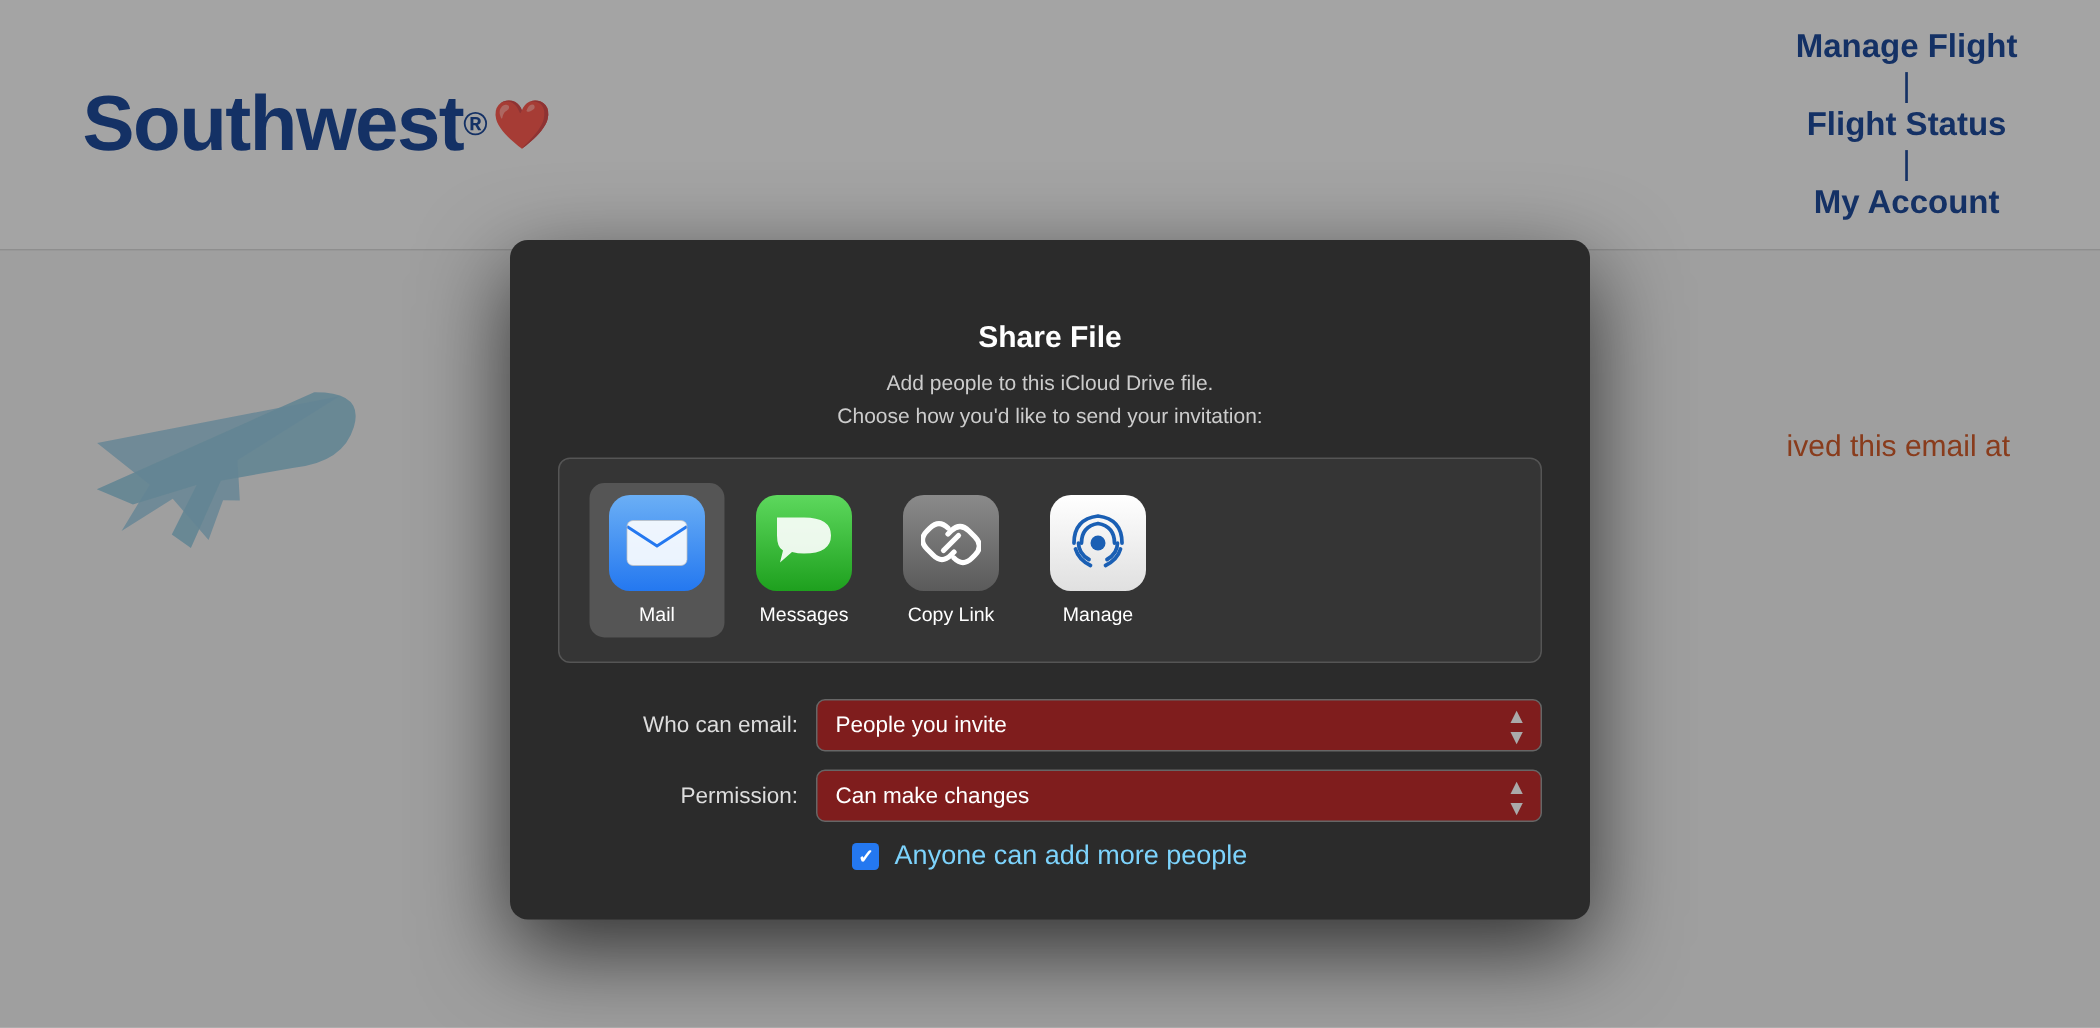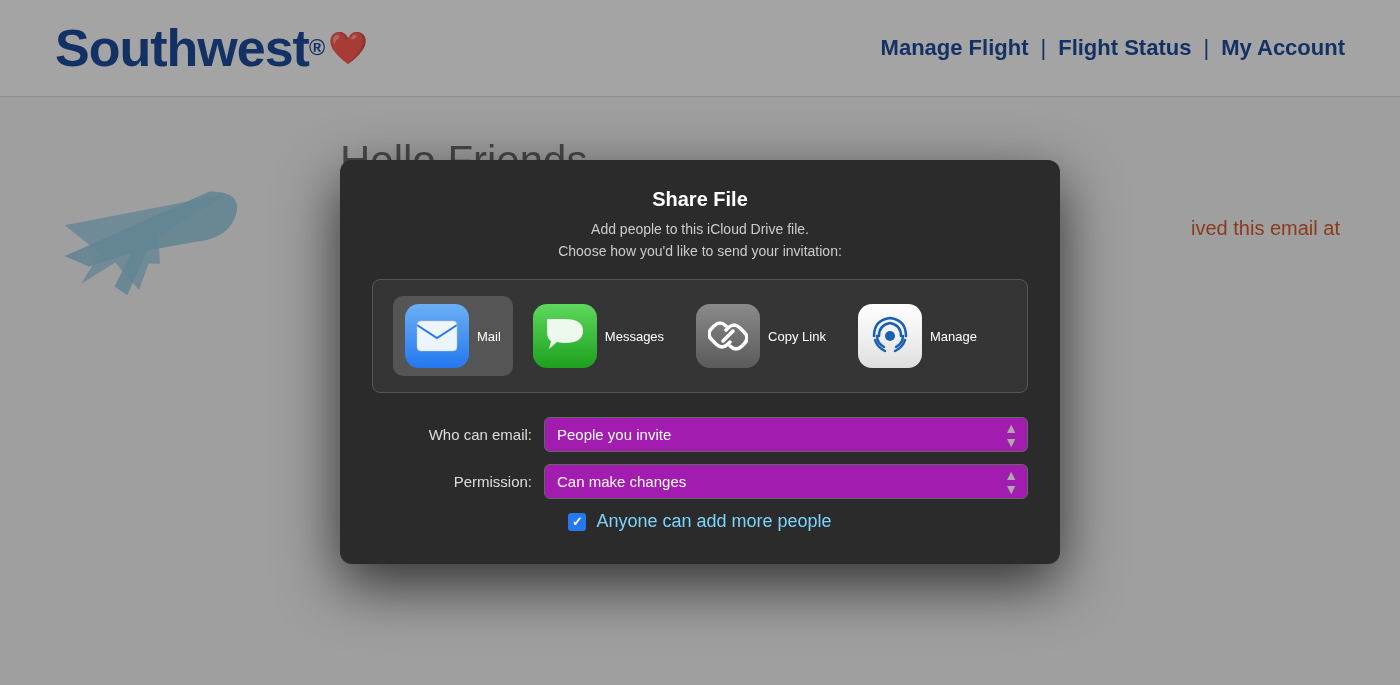--- a/index.html
+++ b/index.html
@@ -50,20 +50,21 @@
       font-size: 32px;
     }
 
     .sw-nav {
       display: flex;
       align-items: center;
       gap: 0;
       font-size: 22px;
       font-weight: 600;
       color: #003087;
+      flex-direction: column;
     }
 
     .sw-nav a {
       color: #003087;
       text-decoration: none;
       font-weight: 700;
     }
 
     .sw-nav-sep {
       color: #003087;
@@ -151,20 +152,21 @@
       color: #ffffff;
       box-shadow: 0 20px 60px rgba(0,0,0,0.7);
     }
 
     .modal-title {
       text-align: center;
       font-size: 20px;
       font-weight: 700;
       color: #ffffff;
       margin-bottom: 10px;
+      margin-top: 26px;
     }
 
     .modal-subtitle {
       text-align: center;
       font-size: 14px;
       color: #cccccc;
       margin-bottom: 6px;
     }
 
     .modal-instruction {
@@ -180,21 +182,21 @@
       border-radius: 8px;
       padding: 16px 20px;
       display: flex;
       gap: 8px;
       margin-bottom: 24px;
       background: rgba(255,255,255,0.05);
     }
 
     .share-item {
       display: flex;
-      flex-direction: row;
+      flex-direction: column;
       align-items: center;
       gap: 8px;
       padding: 8px 12px;
       border-radius: 10px;
       cursor: pointer;
       min-width: 90px;
     }
 
     .share-item.selected {
       background: #555;
@@ -246,21 +248,21 @@
       min-width: 160px;
     }
 
     .form-select-wrapper {
       flex: 1;
       position: relative;
     }
 
     .form-select-wrapper select {
       width: 100%;
-      background: #a21caf;
+      background: #7f1d1d;
       border: 1px solid #666;
       border-radius: 6px;
       color: #ffffff;
       font-size: 15px;
       padding: 8px 44px 8px 12px;
       appearance: none;
       -webkit-appearance: none;
       cursor: pointer;
     }
 

